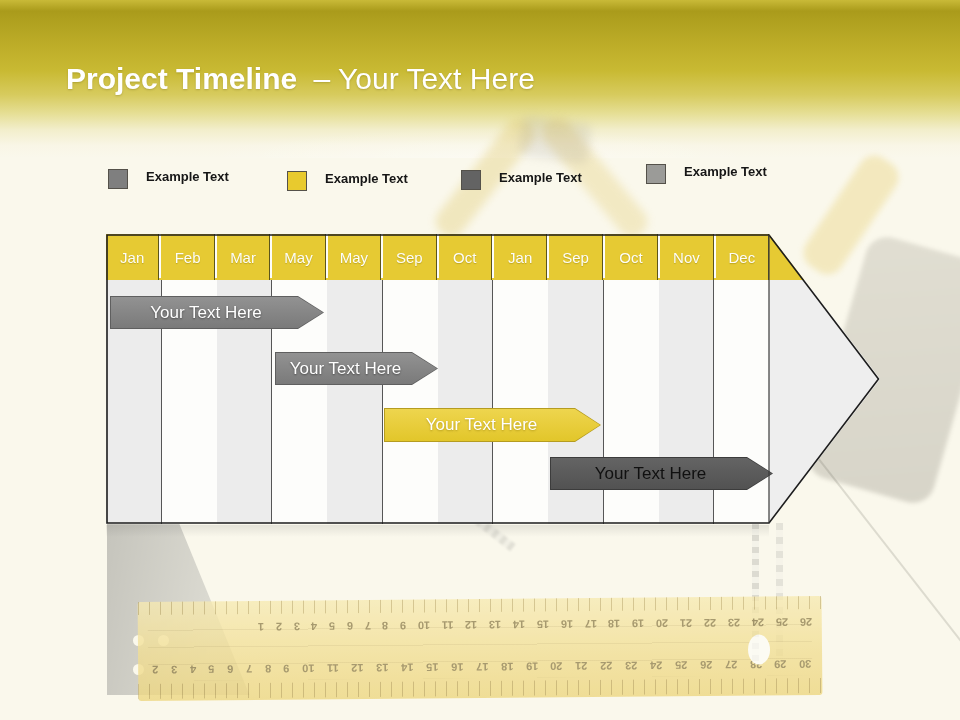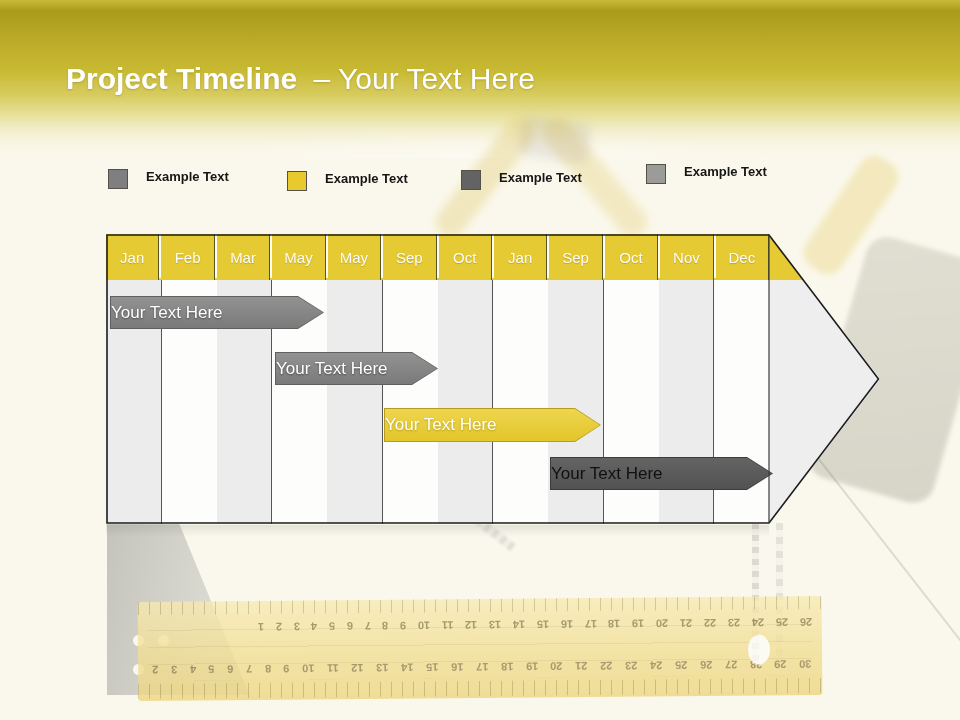--- a/index.html
+++ b/index.html
@@ -80,21 +80,21 @@
   .tri{position:absolute;left:663px;top:0;width:111px;height:290px;background:#eeeeee;}
   .hdr{position:absolute;left:0;top:0;width:663px;height:46px;display:flex;column-gap:2px;}
   .mcell{flex:1;background:#e6ca33;border-right:1px solid rgba(45,45,20,.75);
         box-sizing:border-box;display:flex;align-items:center;justify-content:center;}
   .mcell span{color:#fdfdf8;font-size:15px;text-shadow:0 1px 1px rgba(120,100,0,.35);}
   .hdr-ext{position:absolute;left:663px;top:0;width:40px;height:46px;background:#e6ca33;}
   .hdr-under{position:absolute;left:0;top:44px;width:663px;height:2px;background:#e6ca33;}
 
   .bar{position:absolute;height:33px;
        clip-path:polygon(0 0,calc(100% - 26px) 0,100% 50%,calc(100% - 26px) 100%,0 100%);}
-  .bar-fill{position:absolute;inset:1px;display:flex;align-items:center;
+  .bar-fill{position:absolute;inset:1px;display:flex;align-items:center;justify-content:center;
        padding-right:22px;box-sizing:border-box;
        clip-path:polygon(0 0,calc(100% - 25px) 0,100% 50%,calc(100% - 25px) 100%,0 100%);}
   .bar-fill span{font-size:17px;white-space:nowrap;}
   .bar-gray{background:#5f5f5f;}
   .bar-gray .bar-fill{background:linear-gradient(180deg,#929292,#7a7a7a);}
   .bar-gray span{color:#ffffff;text-shadow:0 1px 2px rgba(0,0,0,.45);}
   .bar-yellow{background:#b59c20;}
   .bar-yellow .bar-fill{background:linear-gradient(180deg,#eed54e,#e2c62a);}
   .bar-yellow span{color:#ffffff;text-shadow:0 1px 2px rgba(120,100,0,.45);}
   .bar-dark{background:#3c3c3c;}

